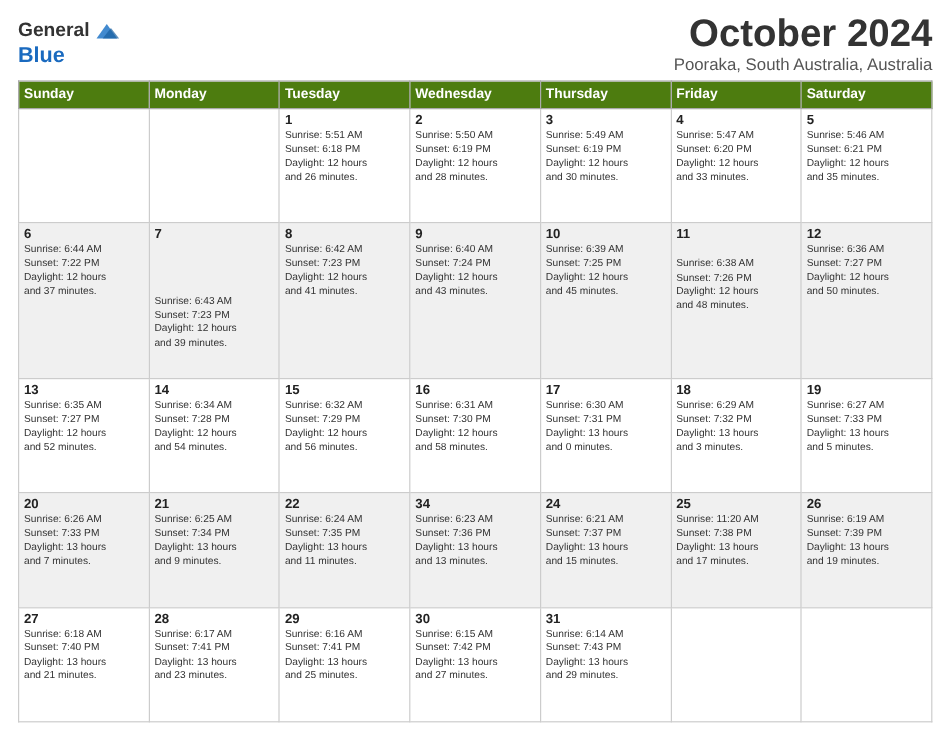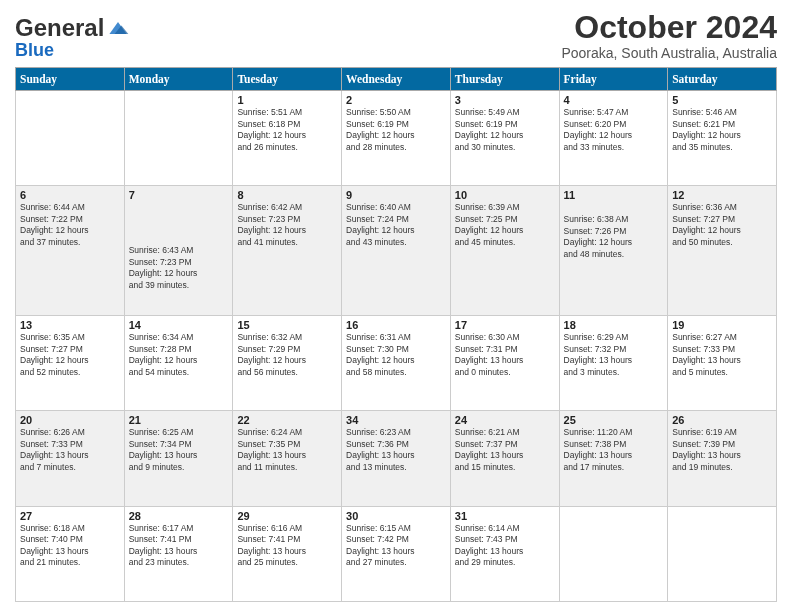--- a/index.html
+++ b/index.html
@@ -49,28 +49,27 @@
       font-size: 14px;
       color: #555;
     }
     .calendar {
       flex: 1;
       border-collapse: collapse;
       width: 100%;
       table-layout: fixed;
     }
     .calendar th {
-      background-color: #0369a1;
+      background-color: #4d7c0f;
       color: #fff;
       font-size: 11.5px;
       font-weight: bold;
       padding: 5px 4px;
       text-align: left;
       border: 1px solid #aaa;
-      font-family: Liberation Serif, serif;
     }
     .calendar td {
       border: 1px solid #ccc;
       vertical-align: top;
       padding: 3px 4px;
       font-size: 9px;
       color: #333;
       height: 80px;
       width: calc(100% / 7);
     }
@@ -97,21 +96,21 @@
     }
   </style>
 </head>
 <body>
 
 <div class="page">
   <div class="header">
     <div class="logo">
       <div>
         <div style="display:flex;align-items:center;">
-          <span class="logo-general" style="font-size:24px;font-weight:bold;">General</span>
+          <span class="logo-general" style="font-size:16px;font-weight:bold;">General</span>
           <svg class="logo-icon" viewBox="0 0 28 22" xmlns="http://www.w3.org/2000/svg">
             <polygon points="4,18 14,4 24,18" fill="#2176c7" opacity="0.85"></polygon>
             <polygon points="10,18 18,8 26,18" fill="#1a5fa0" opacity="0.7"></polygon>
           </svg>
         </div>
         <div class="logo-blue" style="font-size:18px;font-weight:bold;margin-top:-2px;">Blue</div>
       </div>
     </div>
     <div class="title-block">
       <div class="month-title">October 2024</div>

